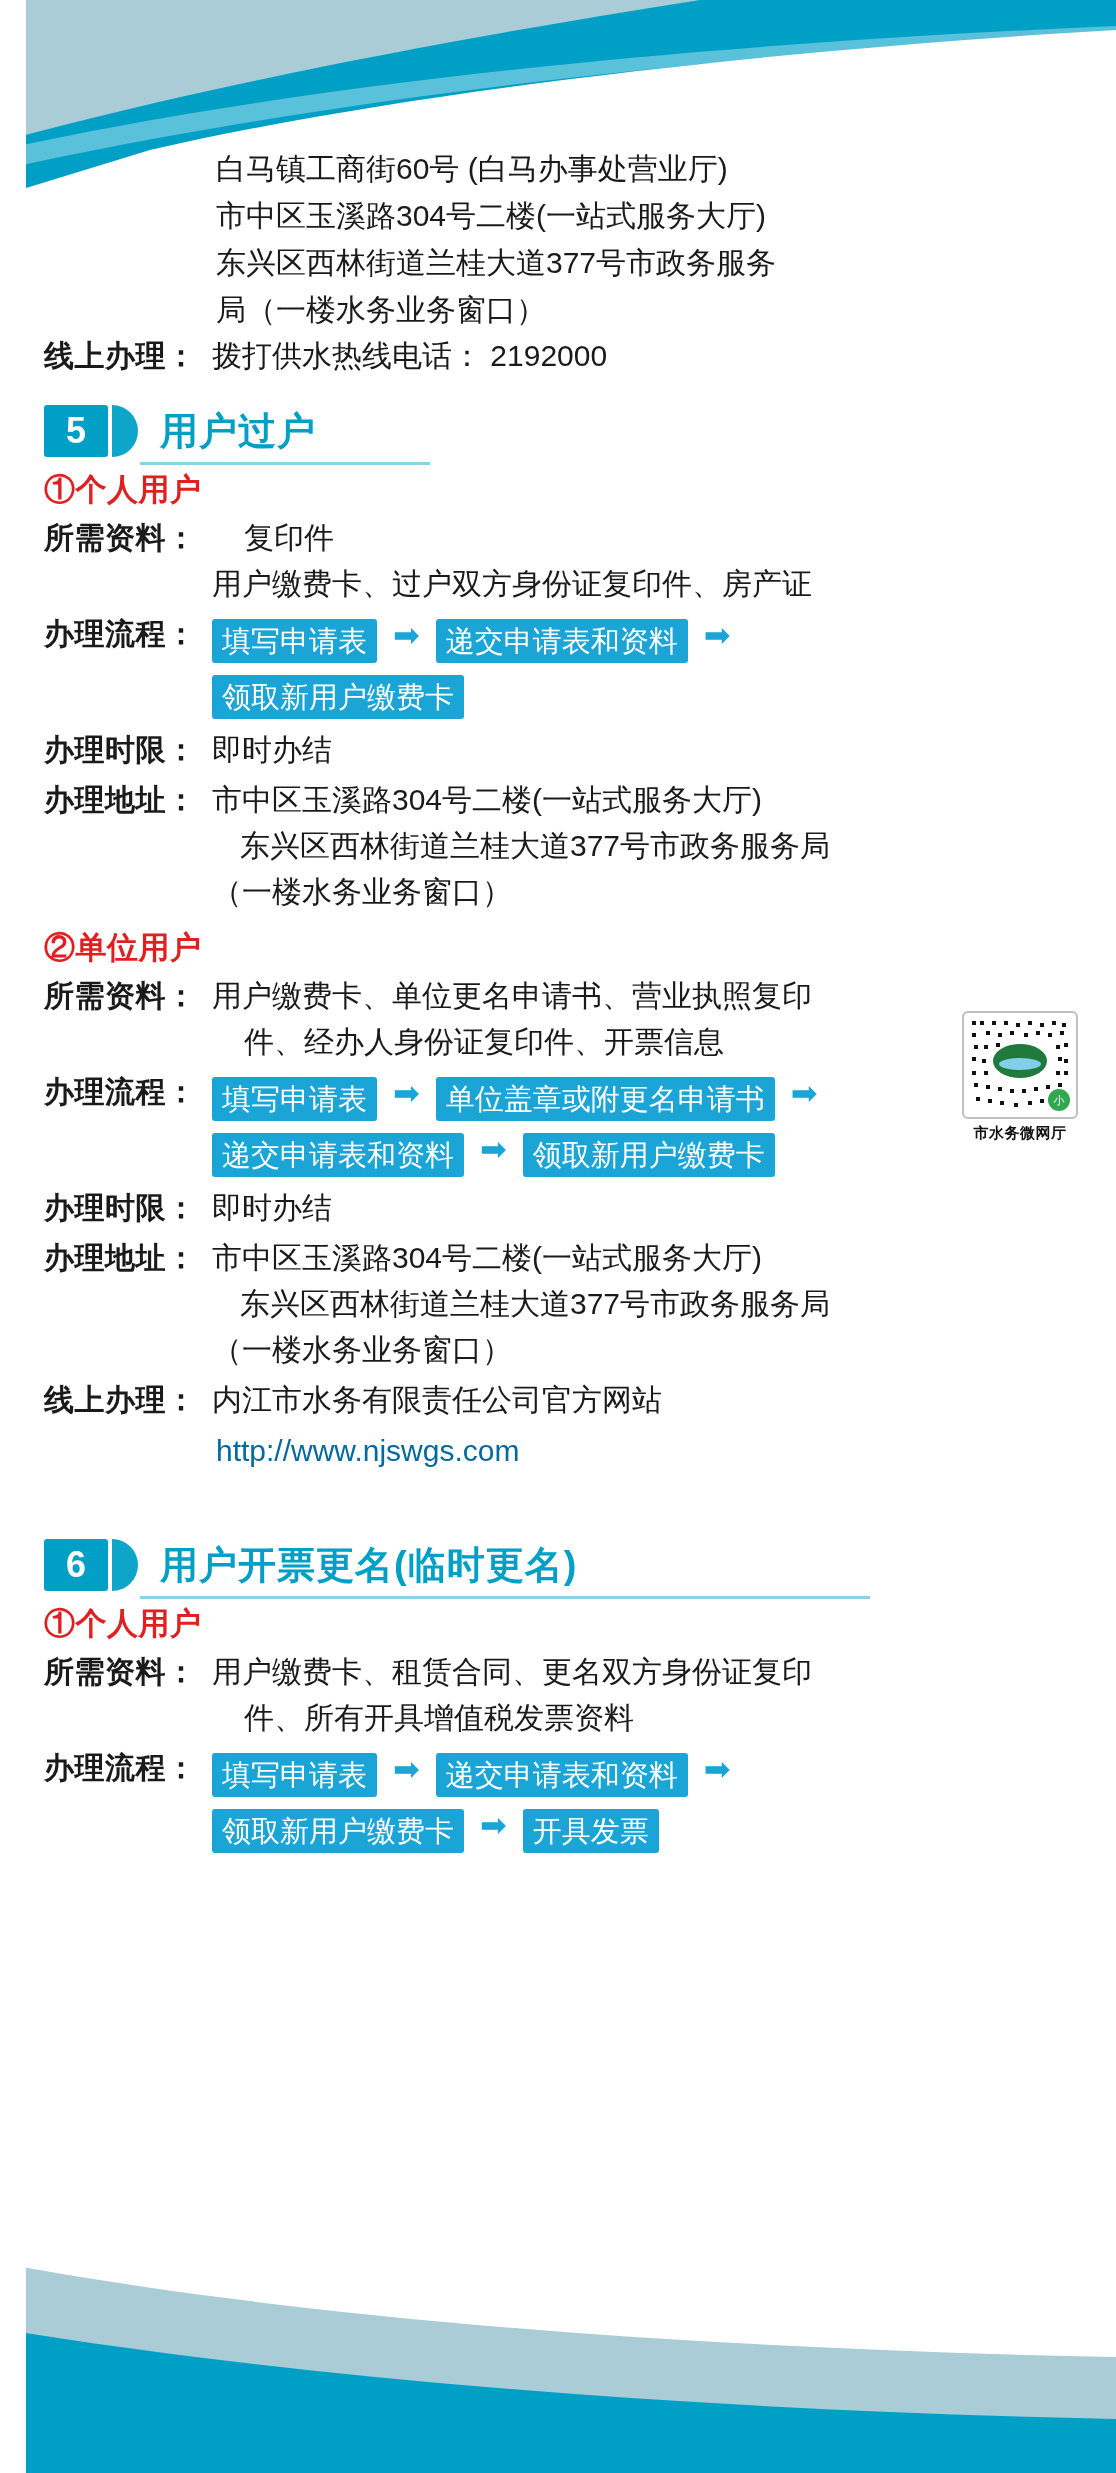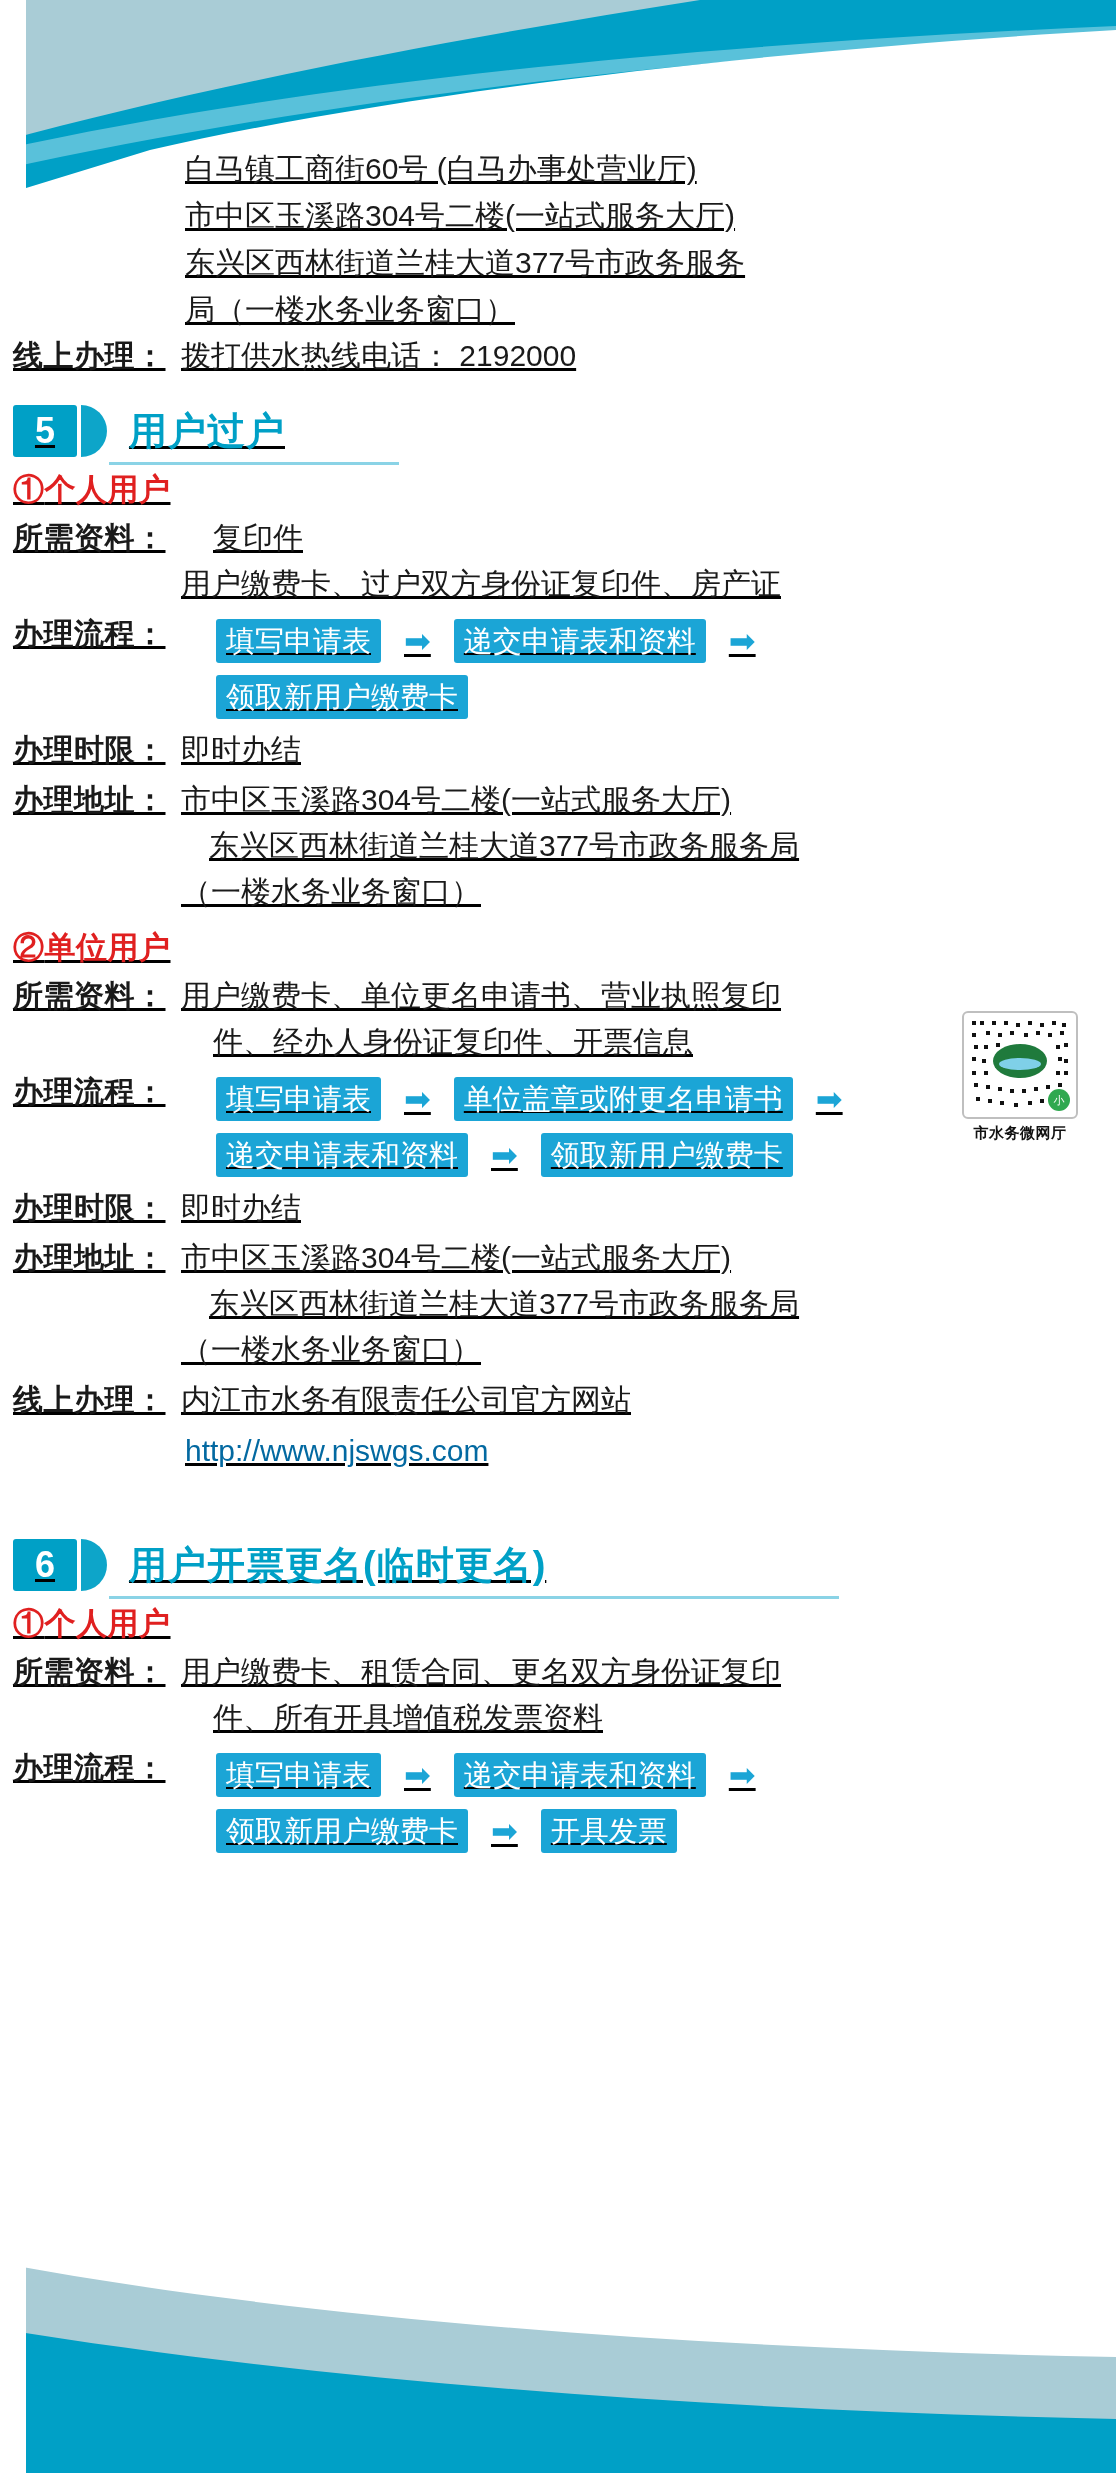--- a/index.html
+++ b/index.html
@@ -38,23 +38,22 @@
     top: 0; left: 0;
     width: 26px;
     height: 2473px;
     background: #ffffff;
   }
 
   
   .content {
     position: absolute;
     top: 145px;
-    left: 13px;
+    left: 44px;
     width: 1056px;
-    text-decoration: underline;
   }
 
   .row {
     display: flex;
     align-items: flex-start;
     margin-bottom: 4px;
   }
   .label {
     flex: 0 0 auto;
     font-weight: bold;
@@ -134,24 +133,22 @@
   }
   .sub-head .circ {
     color: #e02020;
     font-weight: bold;
   }
 
   
   .flow {
     display: flex;
     flex-wrap: wrap;
-    align-items: center;
-    gap: 15px;
+    gap: 8px;
     padding-top: 4px;
-    margin-left: 35px;
   }
   .chip {
     background: #1ba5d6;
     color: #ffffff;
     font-size: 29px;
     line-height: 40px;
     padding: 2px 10px;
     border-radius: 3px;
     margin: 4px 0;
     white-space: nowrap;

